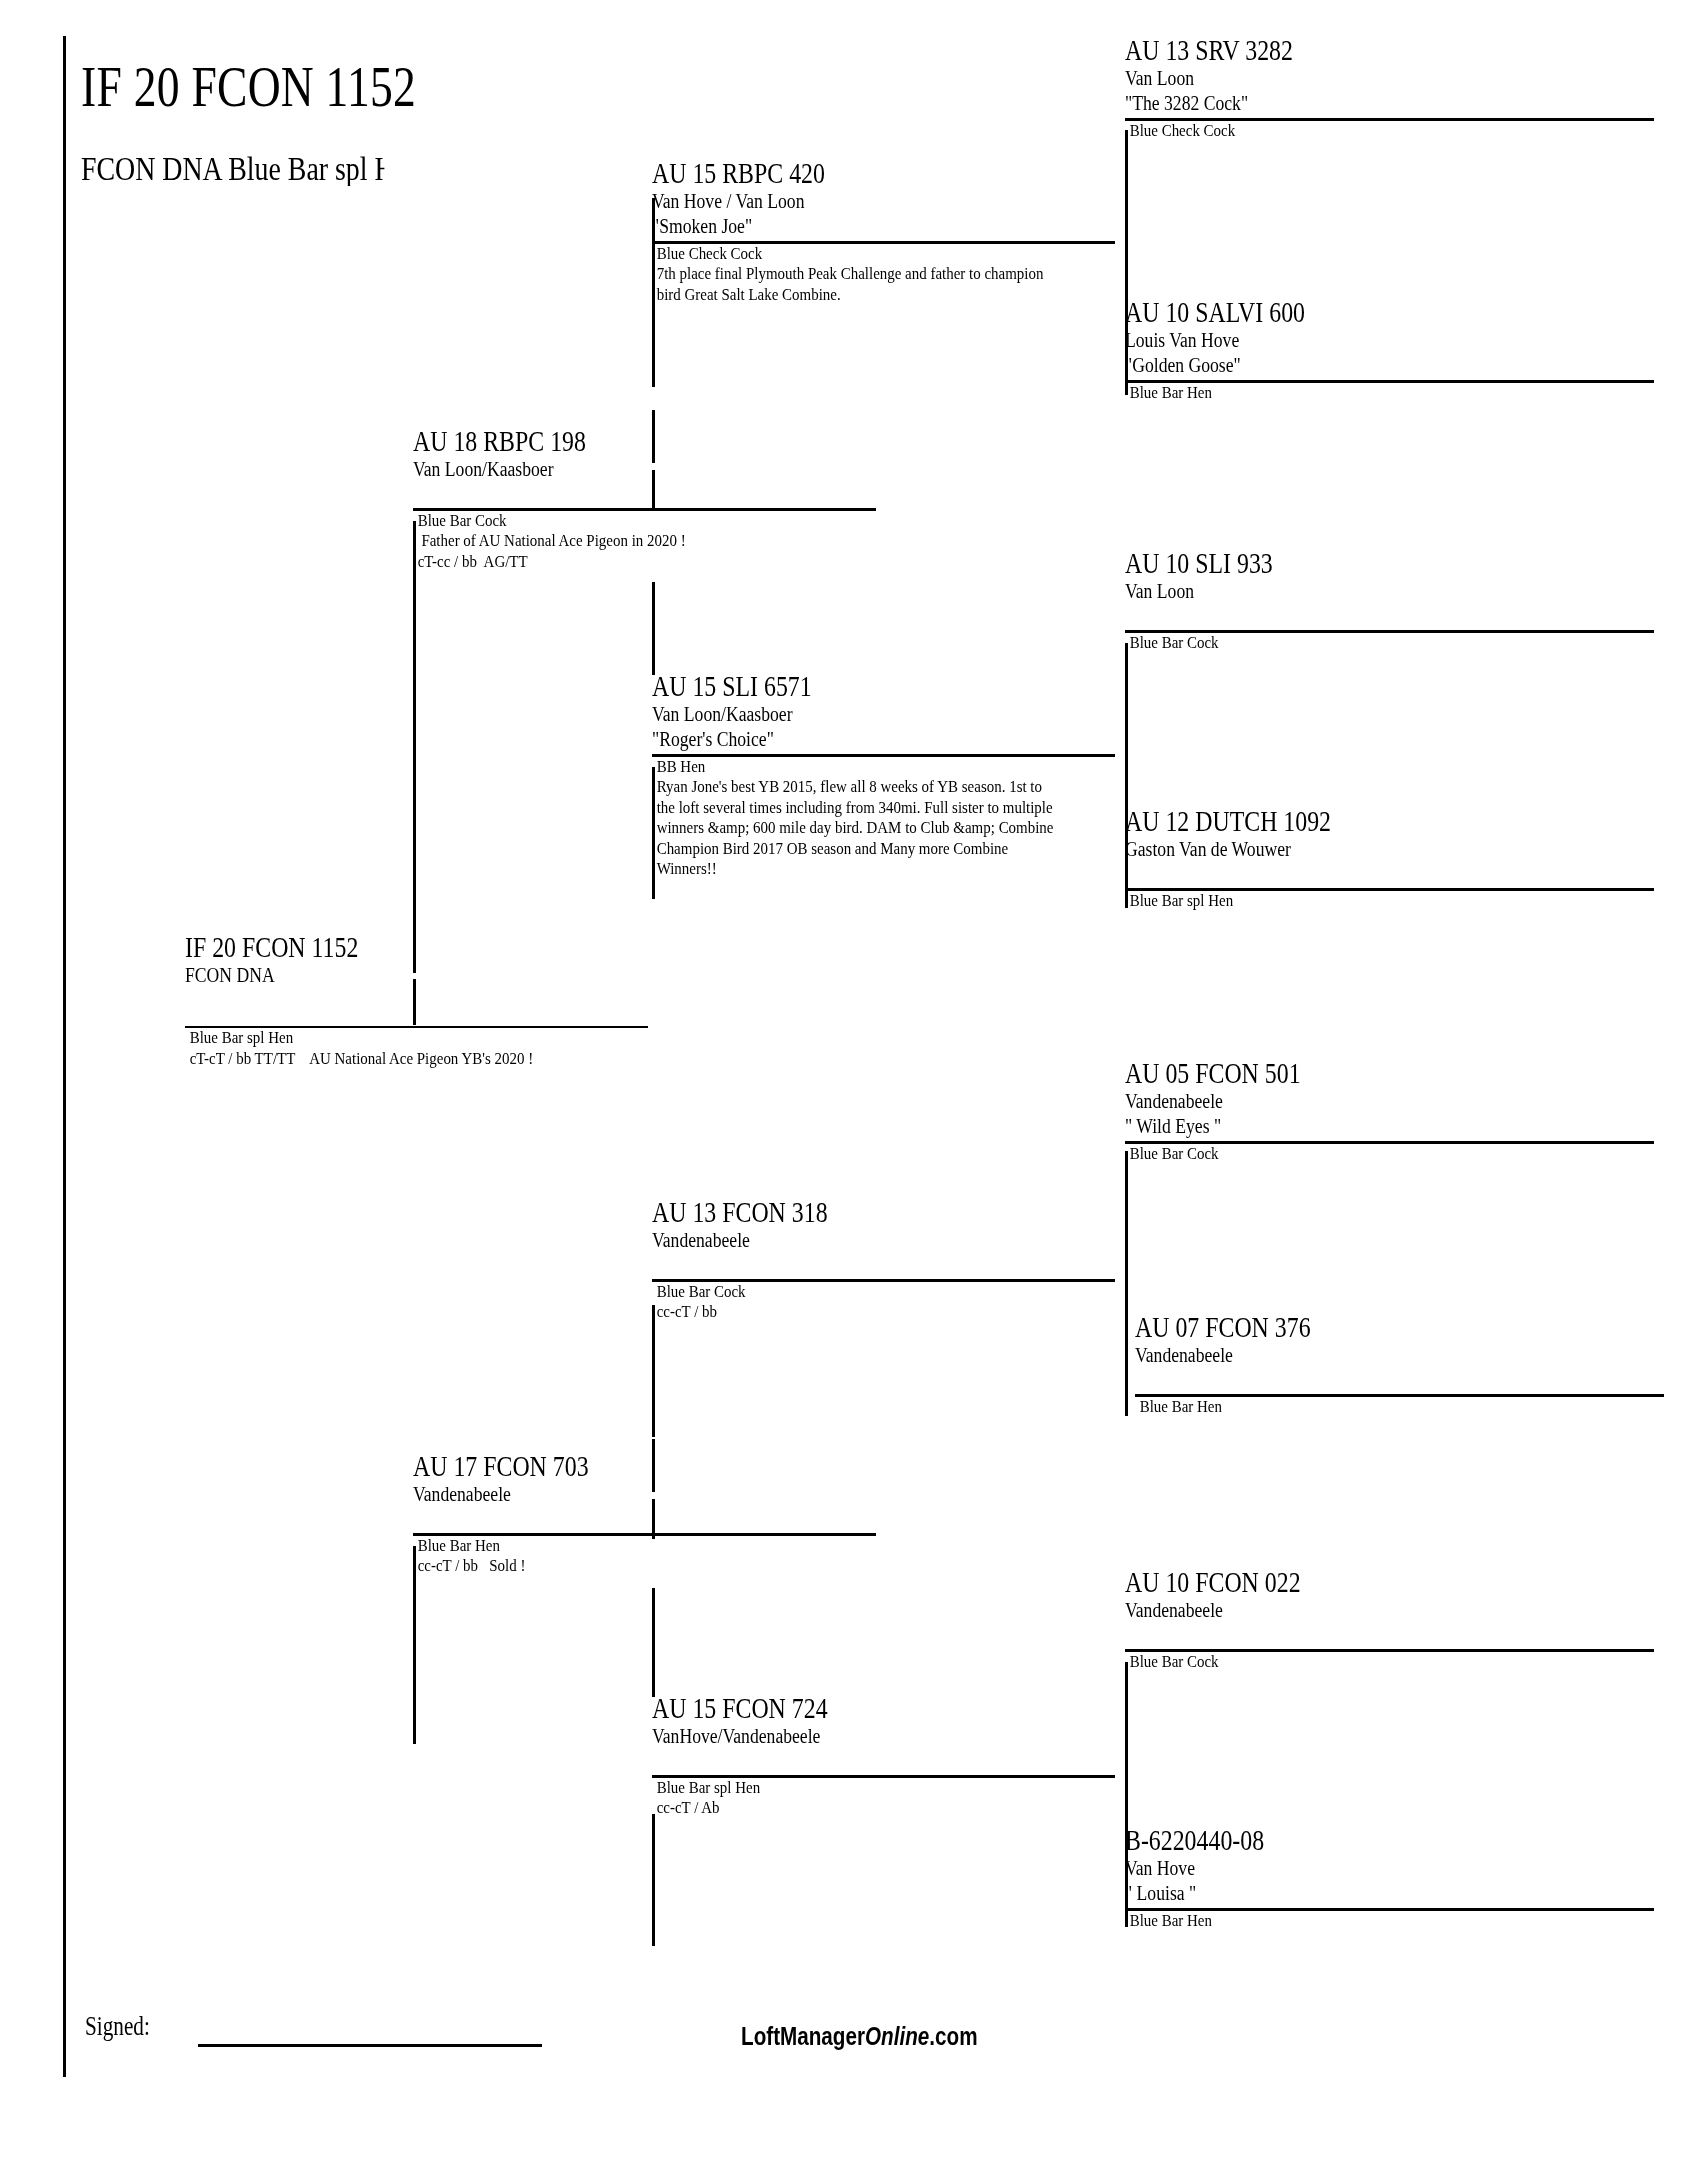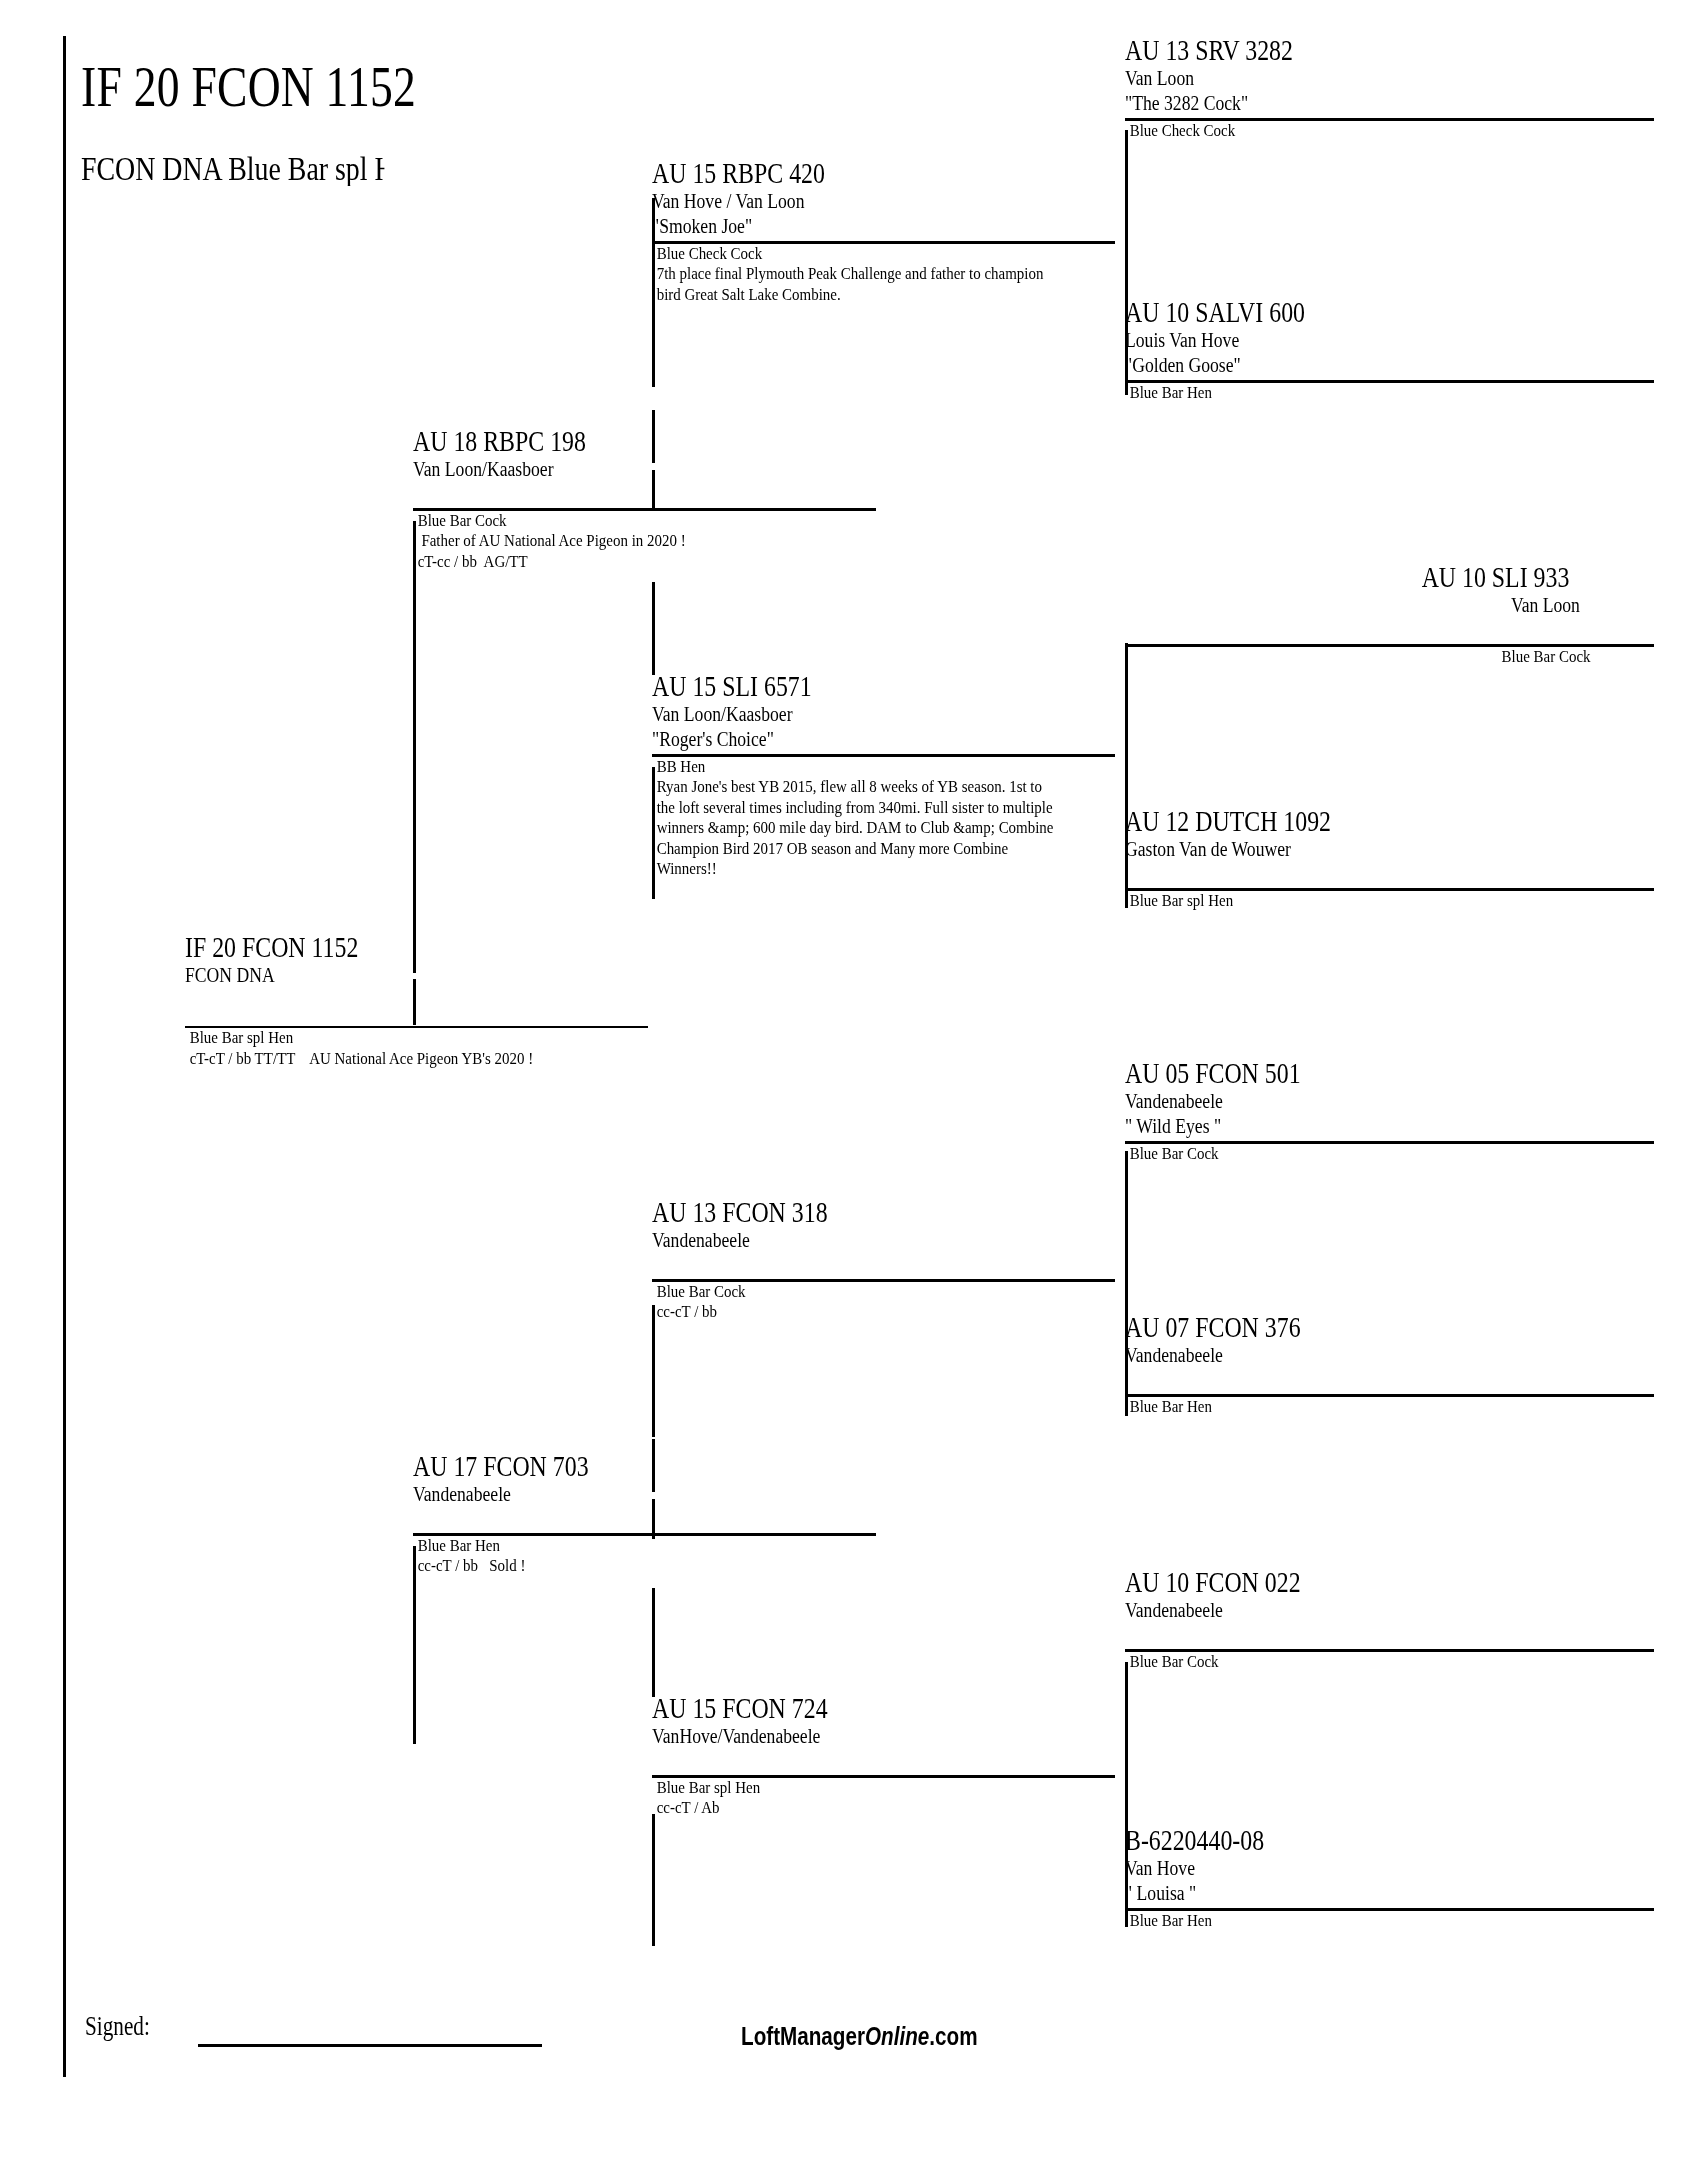--- a/index.html
+++ b/index.html
@@ -89,21 +89,21 @@
 <div class="card" style="left:1125px;top:298px;width:529px;">
   <div class="nm">AU 10 SALVI 600</div>
   <div class="br">Louis Van Hove</div>
   <div class="nk">"Golden Goose"</div>
   <div class="rule" style="width:529px;margin-top:2.6px;"></div>
   <div class="det">
     <div>Blue Bar Hen</div>
   </div>
 </div>
 
-<div class="card" style="left:1125px;top:563px;width:529px;text-align:right;">
+<div class="card" style="left:1125px;top:549px;width:529px;">
   <div class="nm">AU 10 SLI 933</div>
   <div class="br">Van Loon</div>
   <div class="nk"></div>
   <div class="rule" style="width:529px;margin-top:26.5px;"></div>
   <div class="det">
     <div>Blue Bar Cock</div>
   </div>
 </div>
 <div class="vline" style="left:1125px;top:643px;height:265px;"></div>
 
@@ -121,21 +121,21 @@
   <div class="nm">AU 05 FCON 501</div>
   <div class="br">Vandenabeele</div>
   <div class="nk">" Wild Eyes "</div>
   <div class="rule" style="width:529px;margin-top:2.6px;"></div>
   <div class="det">
     <div>Blue Bar Cock</div>
   </div>
 </div>
 <div class="vline" style="left:1125px;top:1151px;height:265px;"></div>
 
-<div class="card" style="left:1125px;top:1313px;width:529px;">
+<div class="card" style="left:1125px;top:1313px;width:529px;padding-left:10px;">
   <div class="nm">AU 07 FCON 376</div>
   <div class="br">Vandenabeele</div>
   <div class="nk"></div>
   <div class="rule" style="width:529px;margin-top:26.5px;"></div>
   <div class="det">
     <div>Blue Bar Hen</div>
   </div>
 </div>
 
 <div class="card" style="left:1125px;top:1568px;width:529px;">

